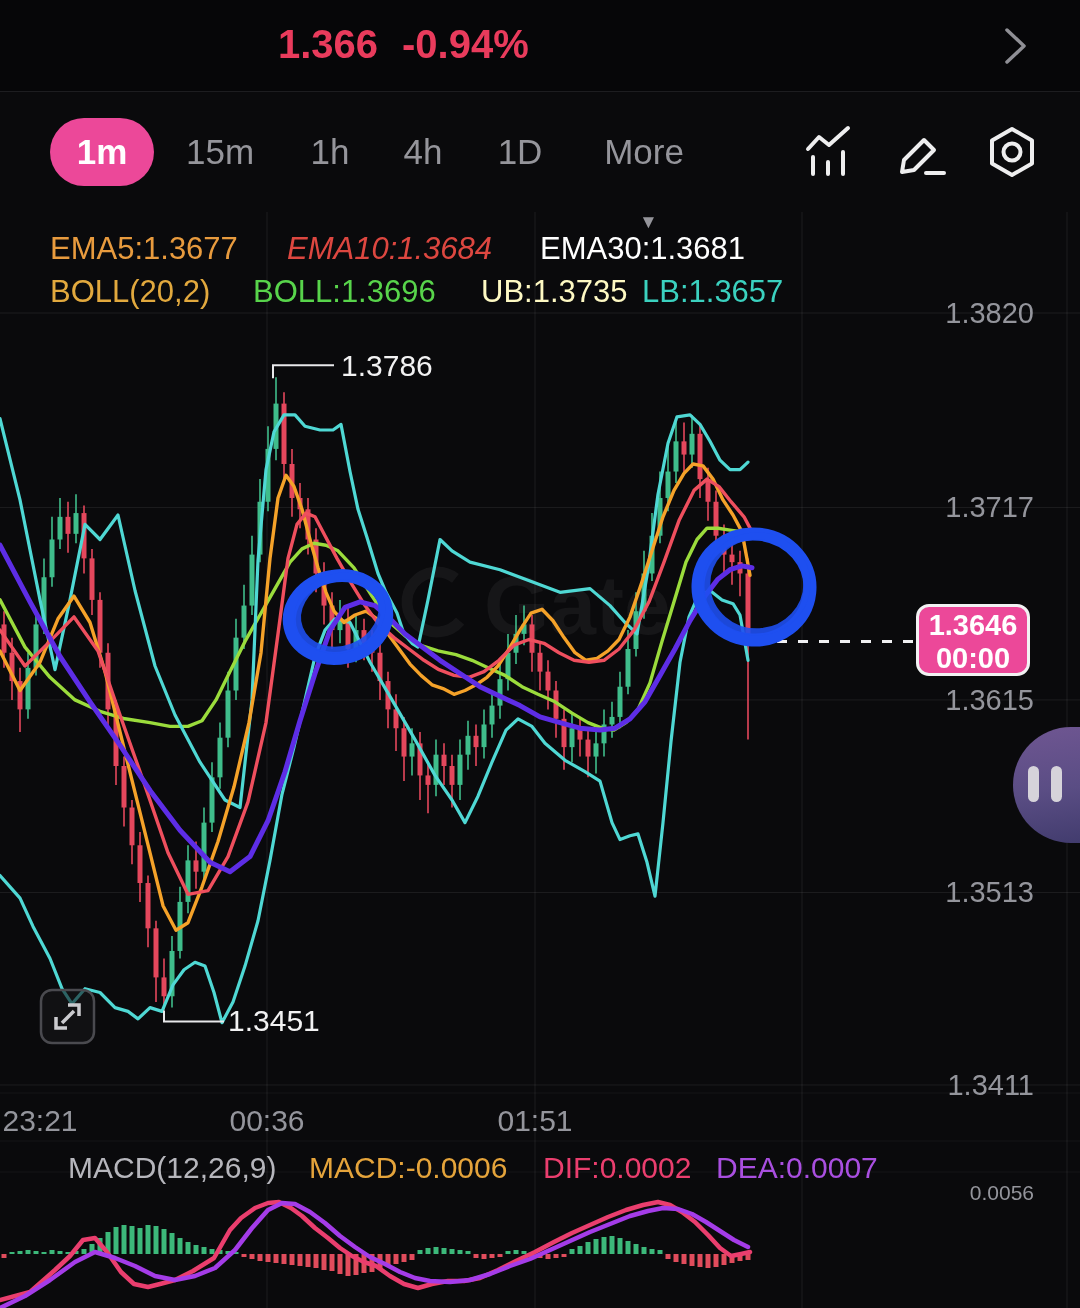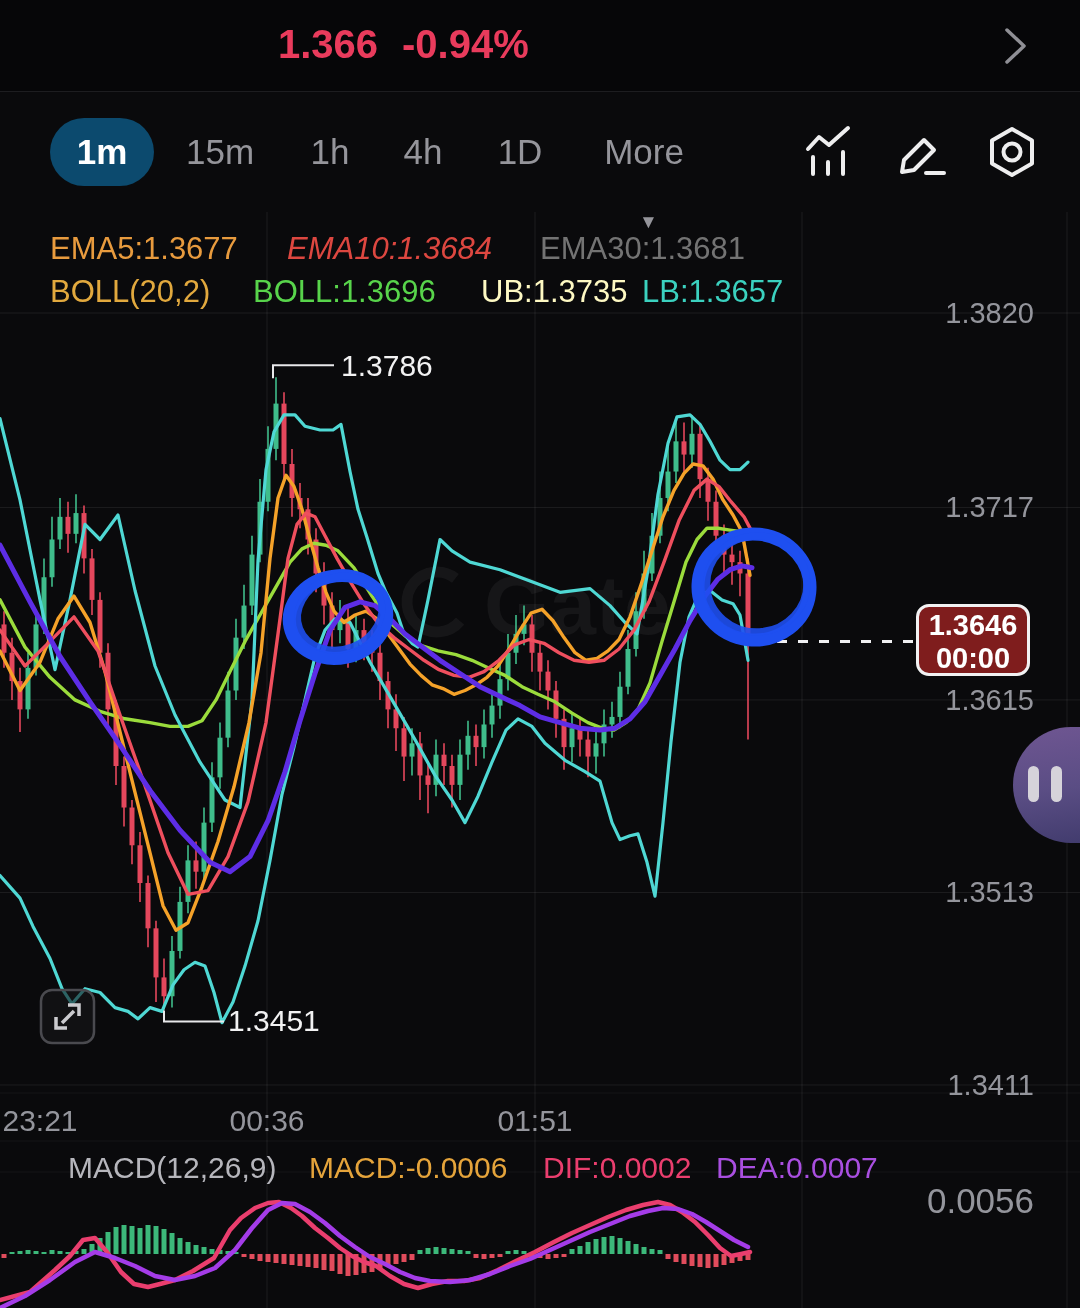--- a/index.html
+++ b/index.html
@@ -7,33 +7,33 @@
           font-family:"Liberation Sans","DejaVu Sans",sans-serif;-webkit-font-smoothing:antialiased;}
   
   .hdr{position:absolute;left:0;top:0;width:1080px;height:91px;background:#060608;}
   .hdr-divider{position:absolute;left:0;top:91px;width:1080px;height:1px;background:#1d1d20;}
   .pair{position:absolute;left:48px;top:20px;font-size:41px;font-weight:700;color:#f5f5f7;letter-spacing:.5px;}
   .px{position:absolute;left:278px;top:22px;font-size:40px;font-weight:600;color:#e93b5c;}
   .chg{position:absolute;left:402px;top:22px;font-size:40px;font-weight:600;color:#e93b5c;}
   .chev{position:absolute;left:1000px;top:24px;}
   
   .tab{position:absolute;top:118px;height:68px;line-height:68px;text-align:center;font-size:35px;color:#95959b;cursor:pointer;}
-  .tab.active{background:#0c4a6e;border-radius:34px;color:#ffffff;font-weight:700;}
+  .tab.active{background:#ec4899;border-radius:34px;color:#ffffff;font-weight:700;}
   .caret{display:inline-block;font-size:19px;margin-left:9px;vertical-align:4px;color:#95959b;}
   .icon-btn{position:absolute;top:124px;width:56px;height:56px;}
   
   .ind{position:absolute;font-size:31px;font-weight:500;white-space:nowrap;}
   
   .axis-label{position:absolute;right:46px;font-size:29px;color:#94959c;}
   .time-label{position:absolute;top:1104px;font-size:30px;color:#94959c;transform:translateX(-50%);}
-  .macd-scale{position:absolute;right:46px;top:1181px;font-size:35px;color:#94959c;margin-left:26px;}
+  .macd-scale{position:absolute;right:46px;top:1181px;font-size:21px;color:#94959c;margin-left:26px;}
   .macd-item{position:absolute;top:1151px;font-size:30px;font-weight:500;white-space:nowrap;margin-left:20px;}
   
   .price-box{position:absolute;left:916px;top:604px;width:114px;height:72px;box-sizing:border-box;
-             border:3px solid #f2f2f3;border-radius:13px;background:#7f1d1d;color:#fff;
+             border:3px solid #f2f2f3;border-radius:13px;background:#ec4899;color:#fff;
              text-align:center;font-size:29px;font-weight:600;line-height:33px;padding-top:2px;}
   
   .float-btn{position:absolute;right:0;top:727px;width:67px;height:116px;border-radius:60px 0 0 60px;
              background:linear-gradient(172deg,#6f5692 0%,#5a4d84 55%,#423c6e 100%);}
   .float-bar{position:absolute;top:39px;width:11px;height:36px;border-radius:6px;background:#d6d3da;}
   svg.chart{position:absolute;left:0;top:0;}
 </style>
 </head>
 <body>
 
@@ -395,21 +395,21 @@
     <line x1="34" y1="49" x2="52" y2="49" stroke="#eeeeef" stroke-width="4" stroke-linecap="round"></line>
   </svg>
   <svg class="icon-btn" style="left:984px;" viewBox="0 0 56 56">
     <polygon points="28,5 48,16.5 48,39.5 28,51 8,39.5 8,16.5" fill="none" stroke="#eeeeef" stroke-width="4" stroke-linejoin="round"></polygon>
     <circle cx="28" cy="28" r="8.5" fill="none" stroke="#eeeeef" stroke-width="4"></circle>
   </svg>
 
   <div id="ind-rows">
       <span class="ind" style="left: 50px; top: 231px; color: rgb(232, 155, 62);">EMA5:1.3677</span>
       <span class="ind" style="left: 287px; top: 231px; color: rgb(221, 71, 64); font-style: italic;">EMA10:1.3684</span>
-      <span class="ind" style="left: 540px; top: 231px; color: #737373;">EMA30:1.3681</span>
+      <span class="ind" style="left: 540px; top: 231px; color: #ffffff;">EMA30:1.3681</span>
       <span class="ind" style="left: 50px; top: 274px; color: rgb(226, 169, 62);">BOLL(20,2)</span>
       <span class="ind" style="left: 253px; top: 274px; color: rgb(88, 212, 75);">BOLL:1.3696</span>
       <span class="ind" style="left: 481px; top: 274px; color: #fef9c3;">UB:1.3735</span>
       <span class="ind" style="left: 642px; top: 274px; color: rgb(59, 209, 191);">LB:1.3657</span>
     </div>
 
   <div id="price-labels">
       <div class="axis-label" style="top: 297px;">1.3820</div>
       <div class="axis-label" style="top: 491.412px;">1.3717</div>
       <div class="axis-label" style="top: 683.937px;">1.3615</div>

